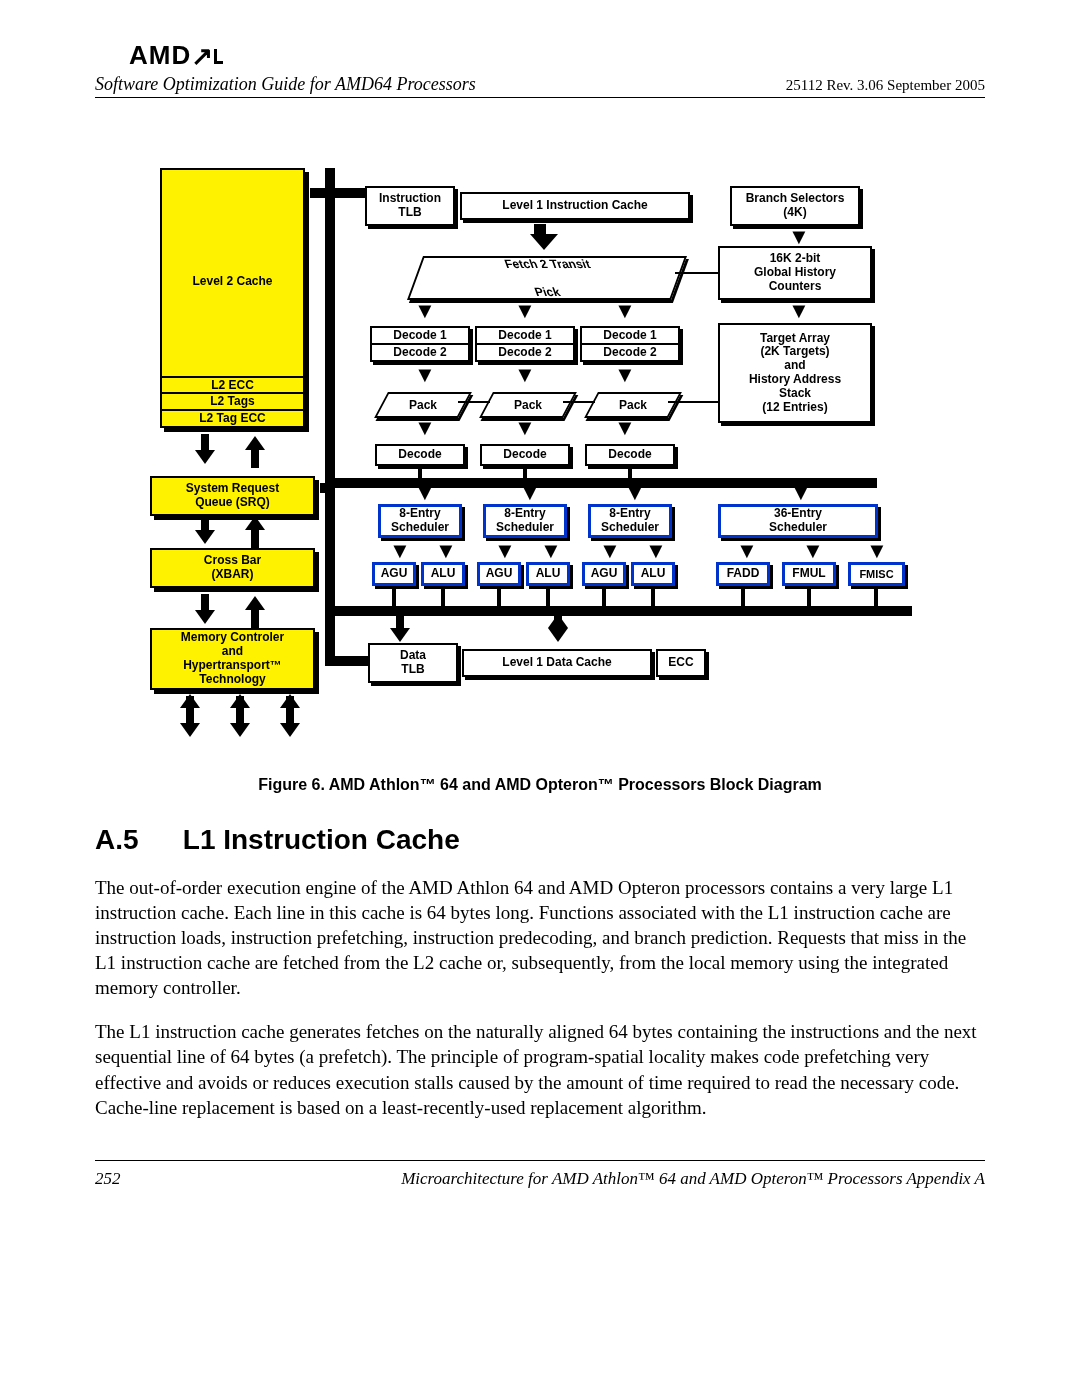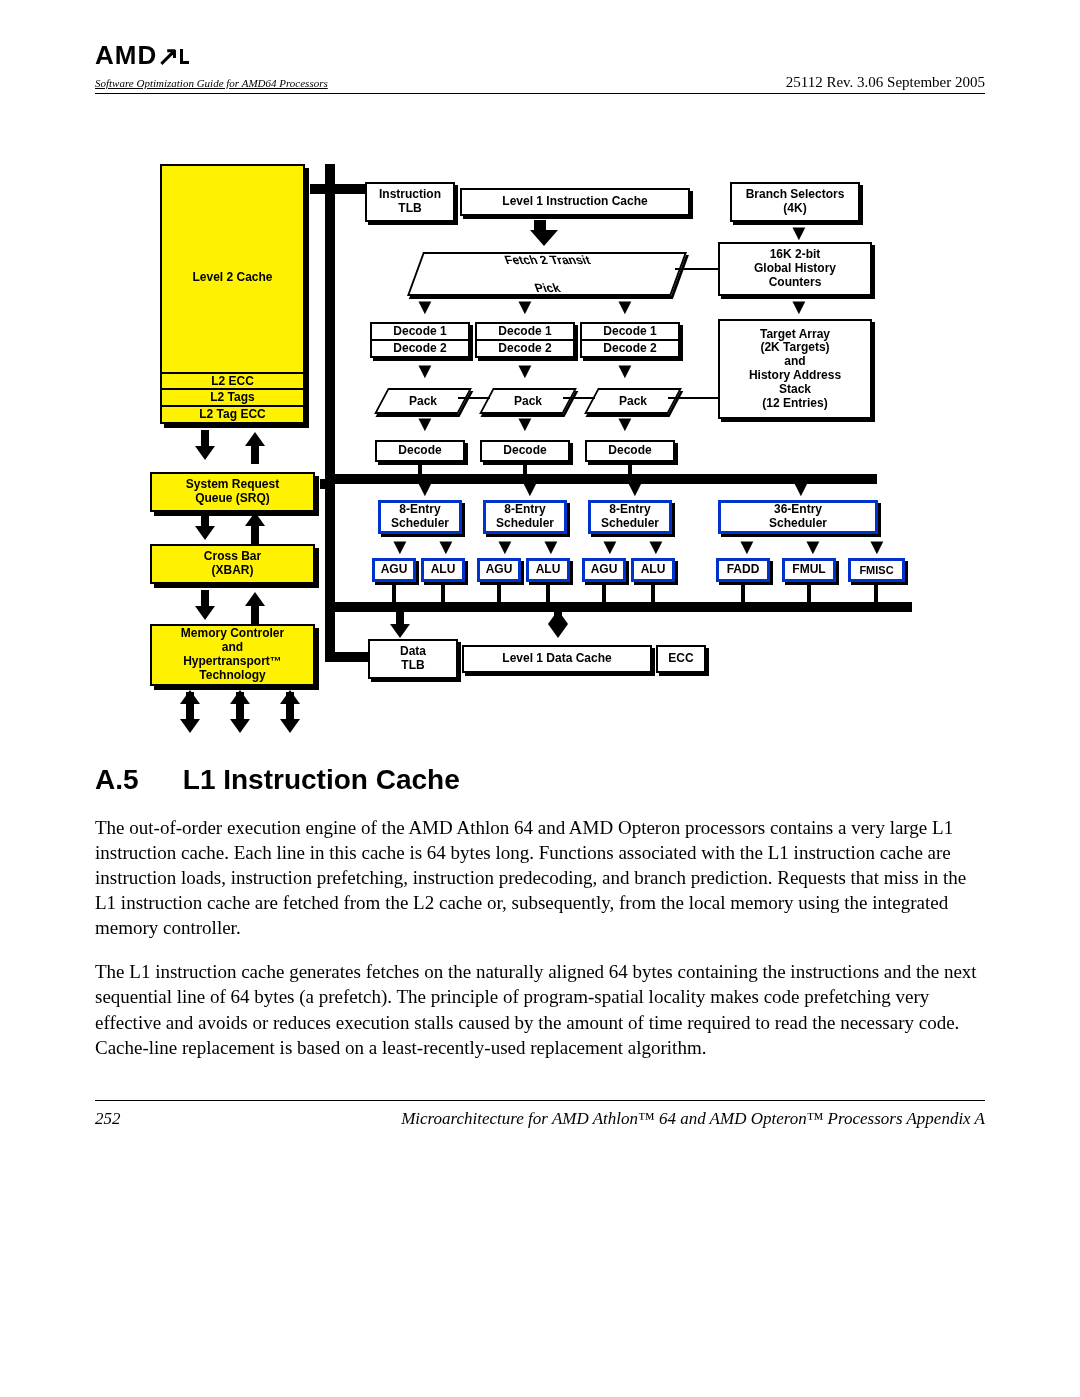--- a/index.html
+++ b/index.html
@@ -13,40 +13,40 @@
   .page {
     padding: 40px 95px 30px 95px;
     box-sizing: border-box;
     position: relative;
   }
   .logo {
     font-family: Arial, Helvetica, sans-serif;
     font-size: 26px;
     font-weight: 900;
     letter-spacing: 1px;
+    margin-left: 34px;
   }
   .logo-arrow {
     display: inline-block;
     font-size: 26px;
     vertical-align: -1px;
     font-weight: 900;
   }
   .header-row {
     display: flex;
     justify-content: space-between;
     align-items: baseline;
     border-bottom: 1px solid #000;
     padding-bottom: 2px;
     margin-top: 2px;
   }
   .header-left {
     font-family: "Times New Roman", Times, serif;
     font-style: italic;
-    font-size: 11px;
-    text-decoration: underline;
+    font-size: 18px;
   }
   .header-right {
     font-family: "Times New Roman", Times, serif;
     font-size: 15px;
   }
   .figure-area {
     position: relative;
     width: 880px;
     height: 590px;
     margin: 70px auto 10px auto;
@@ -431,20 +431,21 @@
     </div>
     <div class="box white smallshadow" style="left:362px; top:481px; width:190px; height:28px;">
       <span>Level 1 Data Cache</span>
     </div>
     <div class="box white smallshadow" style="left:556px; top:481px; width:50px; height:28px;">
       <span>ECC</span>
     </div>
 
   </div>
 
+  <div class="caption">Figure 6.    AMD Athlon™ 64 and AMD Opteron™ Processors Block Diagram</div>
 
   <div class="section-heading">
     <span class="secnum">A.5</span>
     <span>L1 Instruction Cache</span>
   </div>
 
   <p class="body-text">The out-of-order execution engine of the AMD Athlon 64 and AMD Opteron processors contains a very large L1 instruction cache. Each line in this cache is 64 bytes long. Functions associated with the L1 instruction cache are instruction loads, instruction prefetching, instruction predecoding, and branch prediction. Requests that miss in the L1 instruction cache are fetched from the L2 cache or, subsequently, from the local memory using the integrated memory controller.</p>
   <p class="body-text">The L1 instruction cache generates fetches on the naturally aligned 64 bytes containing the instructions and the next sequential line of 64 bytes (a prefetch). The principle of program-spatial locality makes code prefetching very effective and avoids or reduces execution stalls caused by the amount of time required to read the necessary code. Cache-line replacement is based on a least-recently-used replacement algorithm.</p>
 
   <div class="footer-row">

